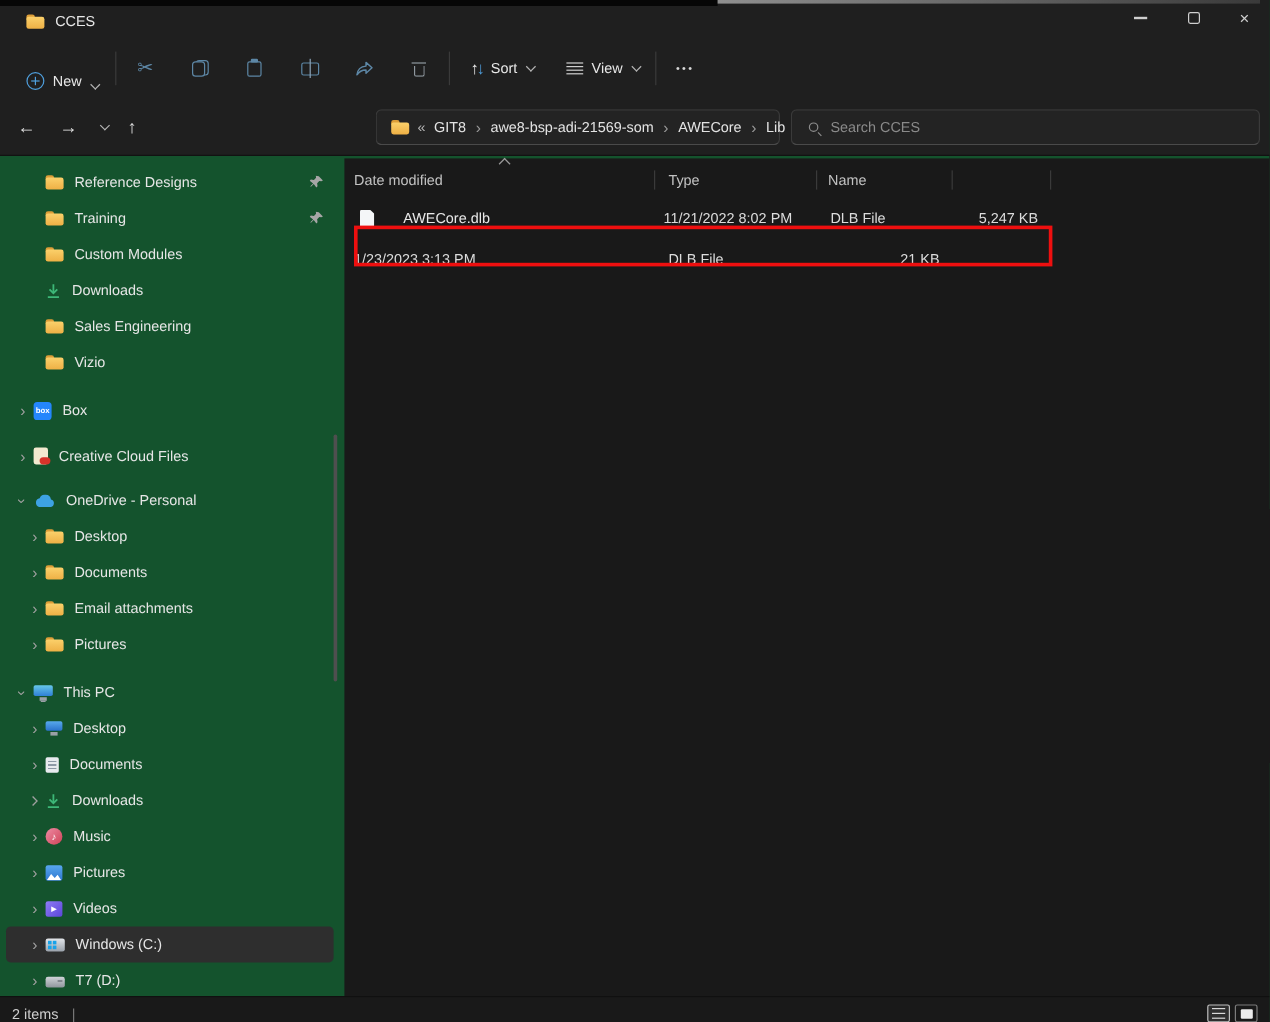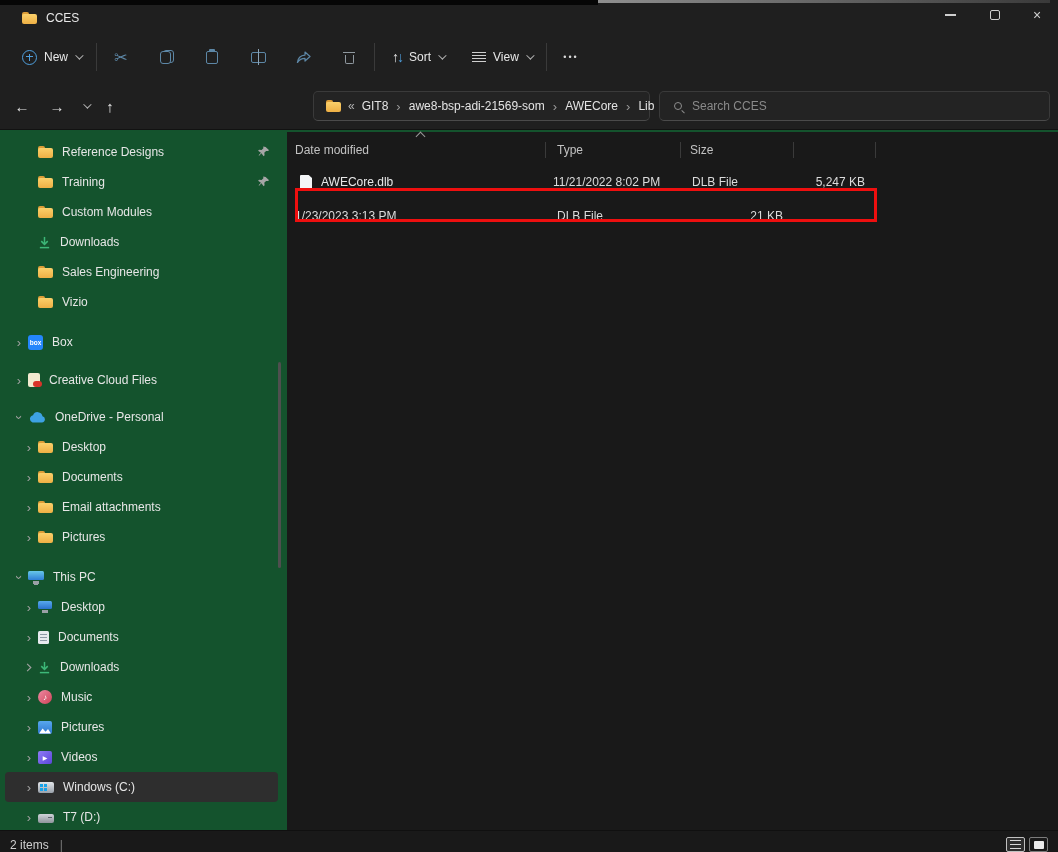--- a/index.html
+++ b/index.html
@@ -19,21 +19,21 @@
   .wc-max i { display:block; width:10px; height:10px; border:1.2px solid #cfcfcf; border-radius:2px; }
 
   
   .icon-folder { width:15px; height:12px; position:relative; flex:0 0 auto; }
   .icon-folder::before { content:""; position:absolute; left:0; top:0; width:7px; height:4px; background:#dd9e38; border-radius:2px 2px 0 0; }
   .icon-folder::after  { content:""; position:absolute; left:0; top:2px; right:0; bottom:0; background:linear-gradient(180deg,#fbd06a,#eeb045); border-radius:2px; }
 
   
   .toolbar { position:absolute; top:30px; left:0; height:54px; right:0; }
   .tbtn { position:absolute; top:9px; height:36px; display:flex; align-items:center; justify-content:center; gap:7px; border-radius:4px; color:#e8e8e8; }
-  .tb-new { left:12px; padding:0 10px; }
+  .tb-new { left:12px; padding:0 10px;align-items:flex-end; }
   .ic-plus { width:15px; height:15px; border:1.4px solid #4f9fdd; border-radius:50%; position:relative; }
   .ic-plus::before,.ic-plus::after{ content:""; position:absolute; background:#4f9fdd; }
   .ic-plus::before{ left:3px; right:3px; top:5.6px; height:1.3px; }
   .ic-plus::after{ top:3px; bottom:3px; left:5.6px; width:1.3px; }
   .chev-down { width:6px; height:6px; border-right:1.3px solid #b5b5b5; border-bottom:1.3px solid #b5b5b5; transform:rotate(45deg) translateY(-2px); display:inline-block; }
   .tdiv { position:absolute; top:13px; width:1px; height:28px; background:#3a3a3a; }
   .tico { width:36px; }
   .ic-scissors { font-size:16px; color:#5d87a6; }
   .ic-copy { width:14px; height:14px; position:relative; }
   .ic-copy::before { content:""; position:absolute; right:0; top:0; width:9px; height:11px; border:1.3px solid #5d87a6; border-radius:3px; }
@@ -108,21 +108,21 @@
   .icon-drive { width:16px; height:9px; background:linear-gradient(180deg,#cfd3d8,#8f959c); border-radius:2px; position:relative; margin-top:2px; }
   .icon-drive::after { content:""; position:absolute; right:2px; top:3px; width:4px; height:1.5px; background:#5d646c; }
 
   
   .content { position:absolute; left:287px; top:132px; right:0; bottom:22px; background:#191919; }
   .files-header { position:relative; margin-top:5px; height:26px; display:grid; grid-template-columns:258px 135px 113px 82px; align-items:center; color:#c2c2c2; }
   .fh-name { padding-left:33px; } .fh-date { padding-left:8px; } .fh-type { padding-left:12px; } .fh-size { padding-left:10px; }
   .hdiv { position:absolute; top:5px; width:1px; height:16px; background:#3a3a3a; }
   .sort-caret { position:absolute; left:130px; top:-4px; width:7px; height:7px; border-left:1.3px solid #9a9a9a; border-top:1.3px solid #9a9a9a; transform:rotate(45deg); }
   .file-row { margin-top:4px; height:30px; display:grid; grid-template-columns:258px 135px 113px 82px; align-items:center; color:#dcdcdc; }
-  .fr-name { display:flex; align-items:center; gap:9px; padding-left:13px; color:#e8e8e8; }
+  .fr-name { display:flex; align-items:center; gap:24px; padding-left:13px; color:#e8e8e8; }
   .fr-date { padding-left:8px; } .fr-type { padding-left:12px; } .fr-size { text-align:right; padding-right:10px; }
   .icon-page { width:12px; height:15px; background:#f4f6f8; border-radius:1px;
     clip-path:polygon(0 0,68% 0,100% 24%,100% 100%,0 100%); flex:0 0 auto; }
   .redbox { position:absolute; left:8px; top:56px; width:582px; height:34px; border:3px solid #ee0f0f; }
 
   
   .statusbar { position:absolute; left:0; bottom:0; right:0; height:22px; background:#191919; border-top:1px solid #101010; display:flex; align-items:flex-end; padding:0 10px; gap:11px; color:#cfcfcf; }
   .st-div { color:#7a7a7a; }
   .st-right { margin-left:auto; display:flex; gap:4px; }
   .vt { width:19px; height:15px; border:1px solid #7c7c7c; border-radius:2px; display:flex; align-items:center; justify-content:center; }
@@ -371,21 +371,21 @@
       <span class="lbl">T7 (D:)</span>
     </div>
   </div>
   <div class="sb-thumb"></div>
 
   <div class="content">
     <div class="files-header">
       <span class="sort-caret"></span>
       <span class="fh-date">Date modified</span>
       <span class="fh-type">Type</span>
-      <span class="fh-size">Size</span>
+      <span class="fh-size">Name</span>
       <span class="hdiv" style="left:258px"></span>
       <span class="hdiv" style="left:393px"></span>
       <span class="hdiv" style="left:506px"></span>
       <span class="hdiv" style="left:588px"></span>
     </div>
 
     <div class="file-row">
       <span class="fr-name">
           <span class="icon-page"></span>
           <span>AWECore.dlb</span>

